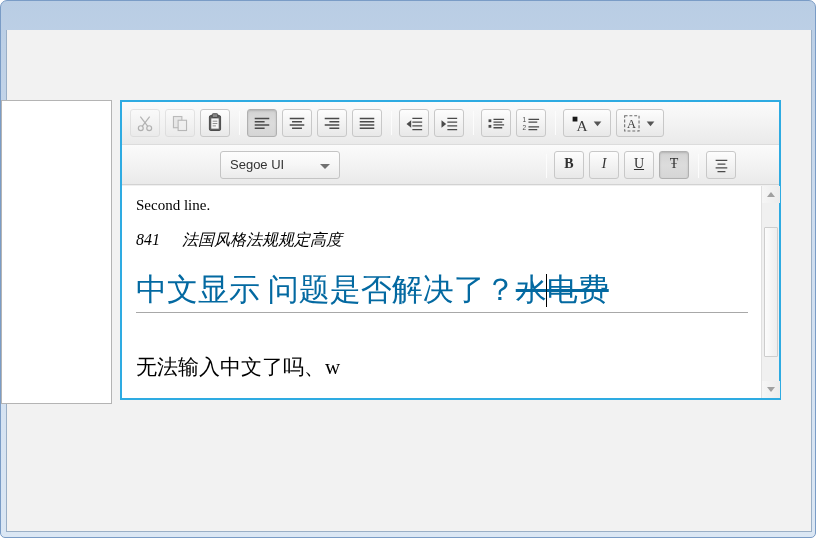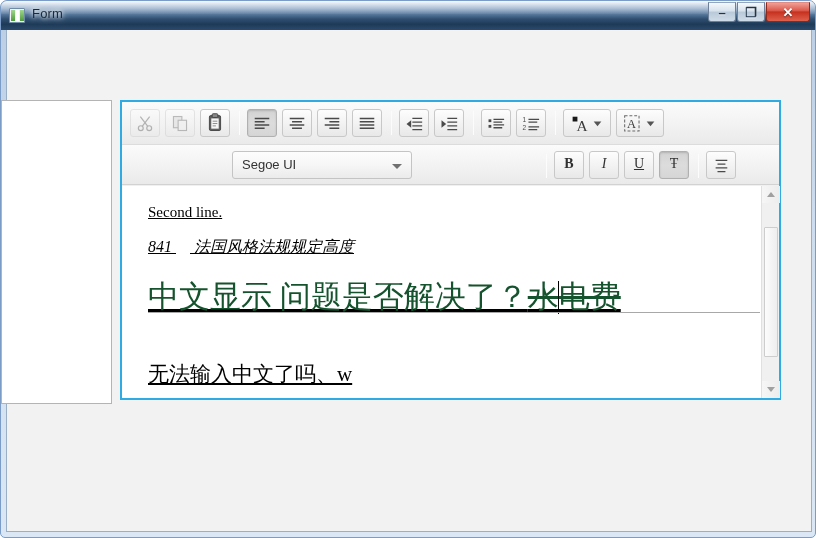--- a/index.html
+++ b/index.html
@@ -191,47 +191,46 @@
   
   #edit-surface {
     position: absolute;
     left: 0; top: 84px;
     width: 657px; height: 212px;
     background: #ffffff;
     overflow: hidden;
   }
   #doc {
     position: absolute;
-    left: 12px; top: 0;
+    left: 0; top: 0;
     width: 639px; height: 212px;
-    padding: 16px 14px;
+    padding: 9px 14px;
     background: #ffffff;
     overflow: hidden;
-    text-decoration: underline;
   }
 
   .ln-second {
     font-family: "Liberation Serif", serif;
     font-size: 15px;
     color: #000000;
     margin: 2px 0 0 0;
     white-space: nowrap;
   }
   .ln-555 {
     font-family: "Liberation Serif", serif;
     font-style: italic;
     font-size: 16px;
     color: #000000;
     margin: 16px 0 0 0;
     white-space: nowrap;
   }
   .ln-big {
     font-family: "Liberation Serif", serif;
     font-size: 31px;
-    color: #14532d;
+    color: #0369a1;
     margin: 22px 0 0 0;
     white-space: nowrap;
     line-height: 1.1;
   }
   .struck { text-decoration: line-through; }
   .caret {
     display: inline-block;
     width: 1px; height: 33px;
     background: #000000;
     vertical-align: -7px;
@@ -295,41 +294,20 @@
     position: absolute; left: 0; right: 0; top: 5px;
     text-align: center; font-size: 13px; color: #1a1a1a;
     font-family: "Liberation Serif", serif;
   }
 </style>
 </head>
 <body>
 
 <div id="window">
 
-  <div id="titlebar">
-    <div id="titlebar-gloss"></div>
-
-    <div id="app-icon">
-      <div class="bar1"></div>
-      <div class="bar2"></div>
-      <div class="bar3"></div>
-    </div>
-
-    <div id="window-title">Form</div>
-
-    <div class="caption-btn" id="btn-min">
-      <div class="cb-glyph" id="min-glyph">–</div>
-    </div>
-    <div class="caption-btn" id="btn-max">
-      <div class="cb-glyph" id="max-glyph">❐</div>
-    </div>
-    <div class="caption-btn" id="btn-close">
-      <div class="cb-glyph" id="close-glyph">✕</div>
-    </div>
-  </div>
 
   <div id="client">
 
     <div id="left-panel"></div>
 
     <div id="editor-control">
 
       <div class="toolbar-row" id="toolbar-row-1">
 
         <div class="tbtn disabled" style="left:8px">
@@ -478,21 +456,21 @@
             <rect x="8" y="6" width="15" height="16" fill="none" stroke="#6a6a6a" stroke-width="1.1" stroke-dasharray="3 2"></rect>
             <text x="10.5" y="19" font-size="13" fill="#3a3a3a" font-family="Liberation Serif, serif">A</text>
             <path d="M31 12 L39 12 L35 17 z" fill="#555"></path>
           </svg>
         </div>
       </div>
 
       <div class="toolbar-row" id="toolbar-row-2">
 
 
-        <div class="combo" style="left:110px; width:180px">
+        <div class="combo" style="left:98px; width:120px">
           <div class="combo-text">Segoe UI</div>
           <div class="combo-arrow"></div>
         </div>
 
 
         <div class="sep" style="left:424px"></div>
 
         <div class="tbtn" style="left:432px; top:6px">
           <div class="fmt-label" style="font-family:'Liberation Serif',serif; font-weight:bold;">B</div>
         </div>

